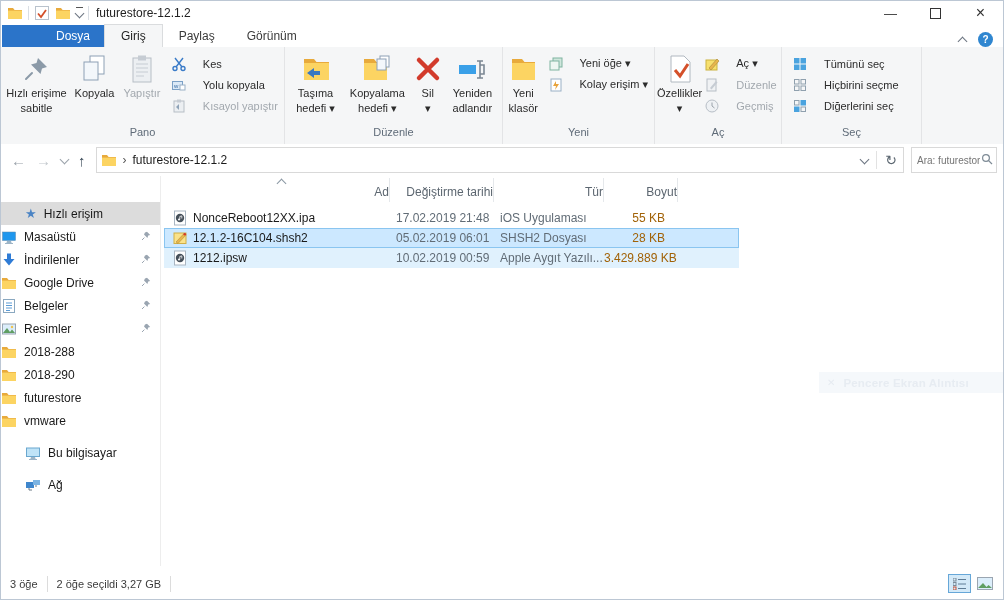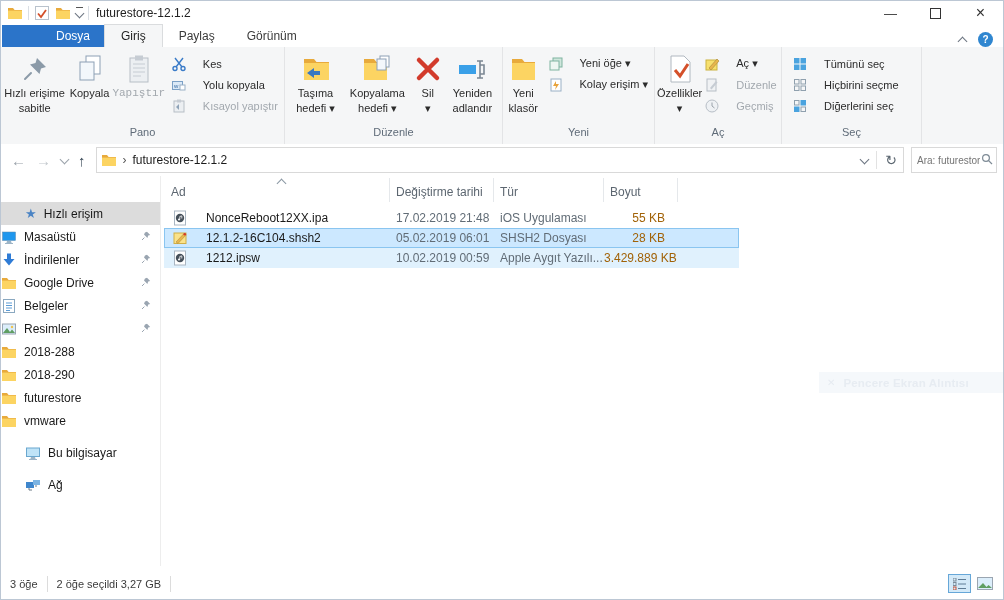--- a/index.html
+++ b/index.html
@@ -55,32 +55,32 @@
   .main{position:absolute;left:0;top:175px;width:100%;height:390px;display:flex;background:#fff;}
   .sidebar{width:160px;box-sizing:border-box;border-right:1px solid #ededed;padding-top:26px;font-size:12px;color:#1a1a1a;}
   .sitem{position:relative;height:23px;display:flex;align-items:center;gap:7px;}
   .sitem.l0{padding-left:24px;}
   .sitem.l1{}
   .sitem.sel{background:#dcdcdc;}
   .pin{position:absolute;right:9px;top:6px;}
   .sgap{height:9px;}
   .content{flex:1;position:relative;font-size:12px;}
   .lheader{position:absolute;left:3px;top:2px;height:24px;display:flex;color:#5c6670;}
-  .hc{box-sizing:border-box;padding:7px 0 0 6px;border-right:1px solid #e5e8eb;}
+  .hc{box-sizing:border-box;padding:7px 0 0 6px;border-right:1px solid #e5e8eb;text-align:right;}
   .hc.c0{width:226px;padding-left:7px;}
   .hc.c1{width:104px;}
   .hc.c2{width:110px;}
   .hc.c3{width:74px;}
   .sortchev{position:absolute;left:117px;top:1px;}
   .rows{position:absolute;left:3px;top:32px;width:575px;}
   .frow{height:20px;display:flex;align-items:center;box-sizing:border-box;}
   .frow.sel-focus{background:#cce8ff;box-shadow:inset 0 0 0 1px #8ac5f0;}
   .frow.sel{background:#e0f1fd;}
   .fc{box-sizing:border-box;overflow:hidden;white-space:nowrap;}
-  .fc.c0{width:226px;display:flex;align-items:center;gap:18px;padding-left:8px;color:#1a1a1a;}
+  .fc.c0{width:226px;display:flex;align-items:center;gap:5px;padding-left:8px;color:#1a1a1a;}
   .fc.c1{width:104px;padding-left:6px;color:#616c76;}
   .fc.c2{width:110px;padding-left:6px;color:#616c76;}
   .fc.c3{width:74px;text-align:right;padding-right:13px;color:#a16207;}
   .overlay-band{position:absolute;left:818px;top:371px;width:186px;height:21px;background:#f5f8fb;
     display:flex;align-items:center;gap:8px;padding-left:8px;box-sizing:border-box;}
   .overlay-band .ox{color:#e6ebf1;font-size:10px;}
   .overlay-band .otext{color:#e7ecf2;font-size:11.5px;font-weight:bold;letter-spacing:.2px;}
   
   .statusbar{position:absolute;left:0;top:565px;width:100%;height:35px;display:flex;align-items:center;
     font-size:11px;color:#3b3b3b;padding-left:9px;box-sizing:border-box;}
@@ -148,21 +148,21 @@
           <span class="bl">Hızlı erişime
 sabitle</span>
         </div>
         <div class="bigbtn" style="width:56px;">
           <svg class="ic32" viewBox="0 0 32 32">
               <rect x="12" y="3" width="14" height="18" fill="#fff" stroke="#8da0b5"></rect>
               <rect x="6" y="9" width="14" height="18" fill="#f3f7fb" stroke="#8da0b5"></rect>
             </svg>
           <span class="bl" style="font-weight:normal;">Kopyala</span>
         </div>
-        <div class="bigbtn" style="width:52px;font-family:Liberation Mono, monospace;">
+        <div class="bigbtn" style="width:52px;">
           <svg class="ic32" viewBox="0 0 32 32">
               <rect x="7" y="5" width="18" height="24" fill="#eceff2" stroke="#b7bec6"></rect>
               <rect x="12" y="2.5" width="8" height="5" fill="#c6ccd3"></rect>
               <path d="M10 11h12M10 15h12M10 19h12M10 23h8" stroke="#c6ccd3"></path>
             </svg>
           <span class="bl dis">Yapıştır</span>
         </div>
         <div class="smallcol">
           <div class="smallbtn">
             <svg class="ic16" viewBox="0 0 16 16">

